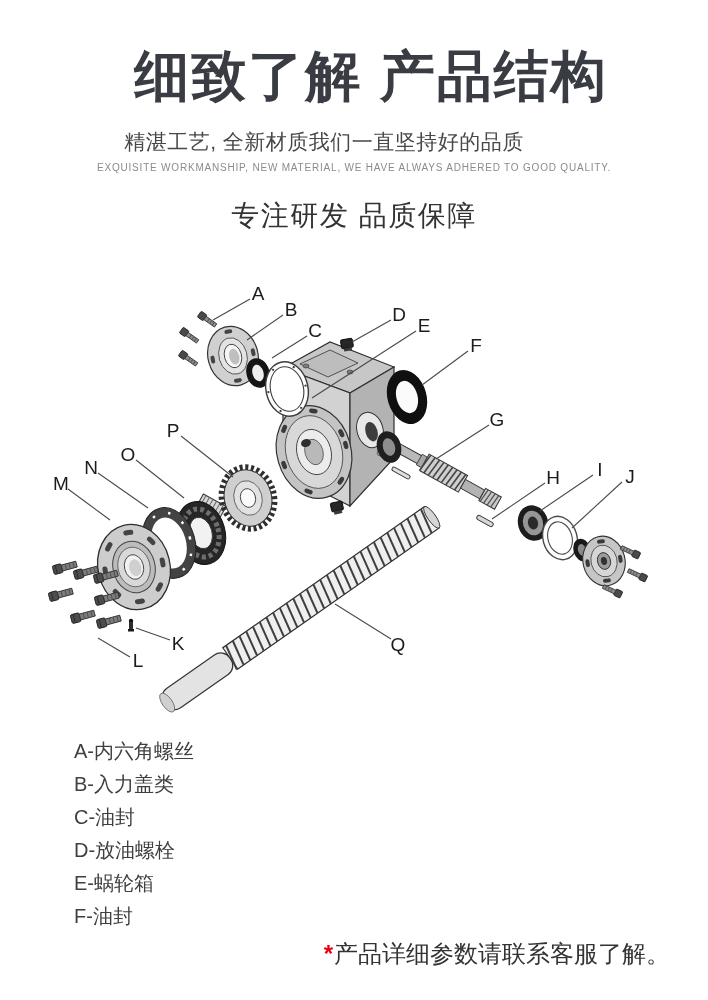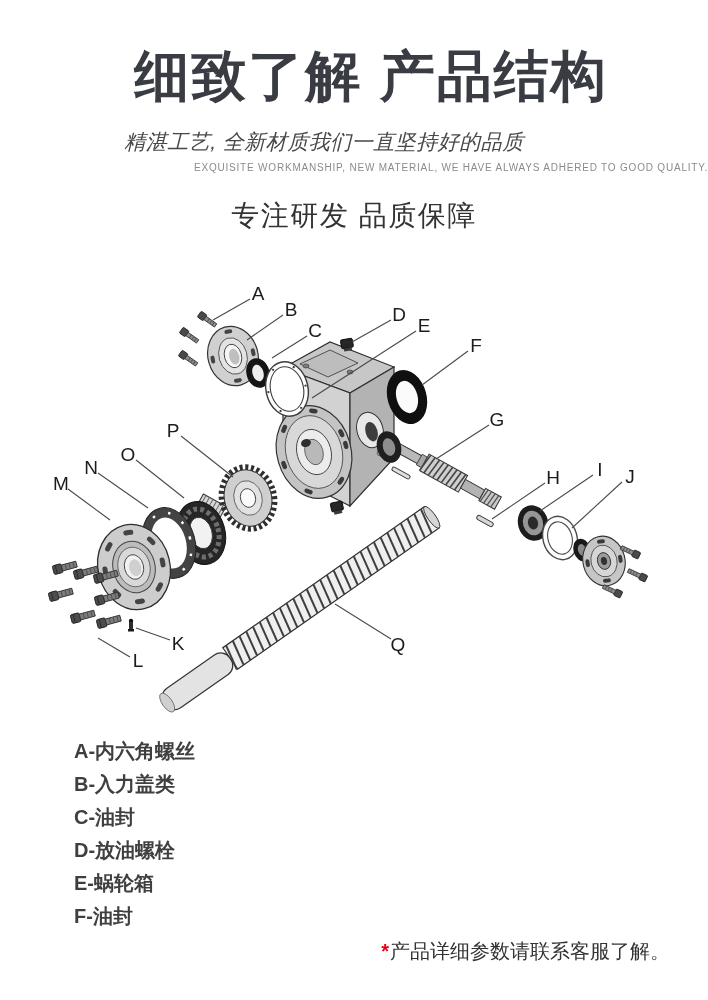--- a/index.html
+++ b/index.html
@@ -2,31 +2,31 @@
 <html><head>
 <meta charset="utf-8">
 <style>
   html,body{margin:0;padding:0;background:#ffffff;}
   body{width:708px;height:1000px;position:relative;overflow:hidden;
        font-family:"Liberation Sans","DejaVu Sans",sans-serif;}
   .abs{position:absolute;}
   .page-title{top:40px;left:0;width:708px;text-align:center;
       font-size:55px;font-weight:800;letter-spacing:2px;color:#393c42;margin-left:17px;}
   .subtitle{top:128px;left:0;width:648px;text-align:center;
-      font-size:21px;font-weight:400;color:#484848;letter-spacing:0.5px;font-style:italic;}
-  .subtitle-en{top:162px;left:0;width:708px;text-align:right;
+      font-size:21px;font-weight:400;color:#484848;letter-spacing:0.5px;}
+  .subtitle-en{top:162px;left:0;width:708px;text-align:center;
       font-size:10px;color:#8b8b8b;letter-spacing:0.8px;}
   .section-heading{top:197px;left:0;width:708px;text-align:center;
       font-size:28px;font-weight:500;color:#333;letter-spacing:1.5px;}
   #diagram{top:250px;left:0;}
-  .legend{top:741px;left:0;width:564px;height:200px;font-weight:bold;}
+  .legend{top:741px;left:0;width:564px;height:200px;}
   .legend-col{position:absolute;top:0;}
   .legend-item{font-size:20px;color:#3f3f3f;line-height:20px;margin-bottom:13px;
       white-space:nowrap;}
-  .footnote{top:938px;right:38px;font-size:20px;color:#333;white-space:nowrap;}
+  .footnote{top:938px;right:38px;font-size:24px;color:#333;white-space:nowrap;}
   .footnote .mark{color:#e60012;font-weight:700;margin-right:1px;}
   svg text.lbl{font-family:"Liberation Sans","DejaVu Sans",sans-serif;
       font-size:19px;fill:#1c1c1c;}
 </style>
 </head>
 <body>
 
 <div class="abs page-title">细致了解 产品结构</div>
 <div class="abs subtitle">精湛工艺, 全新材质我们一直坚持好的品质</div>
 <div class="abs subtitle-en">EXQUISITE WORKMANSHIP, NEW MATERIAL, WE HAVE ALWAYS ADHERED TO GOOD QUALITY.</div>

